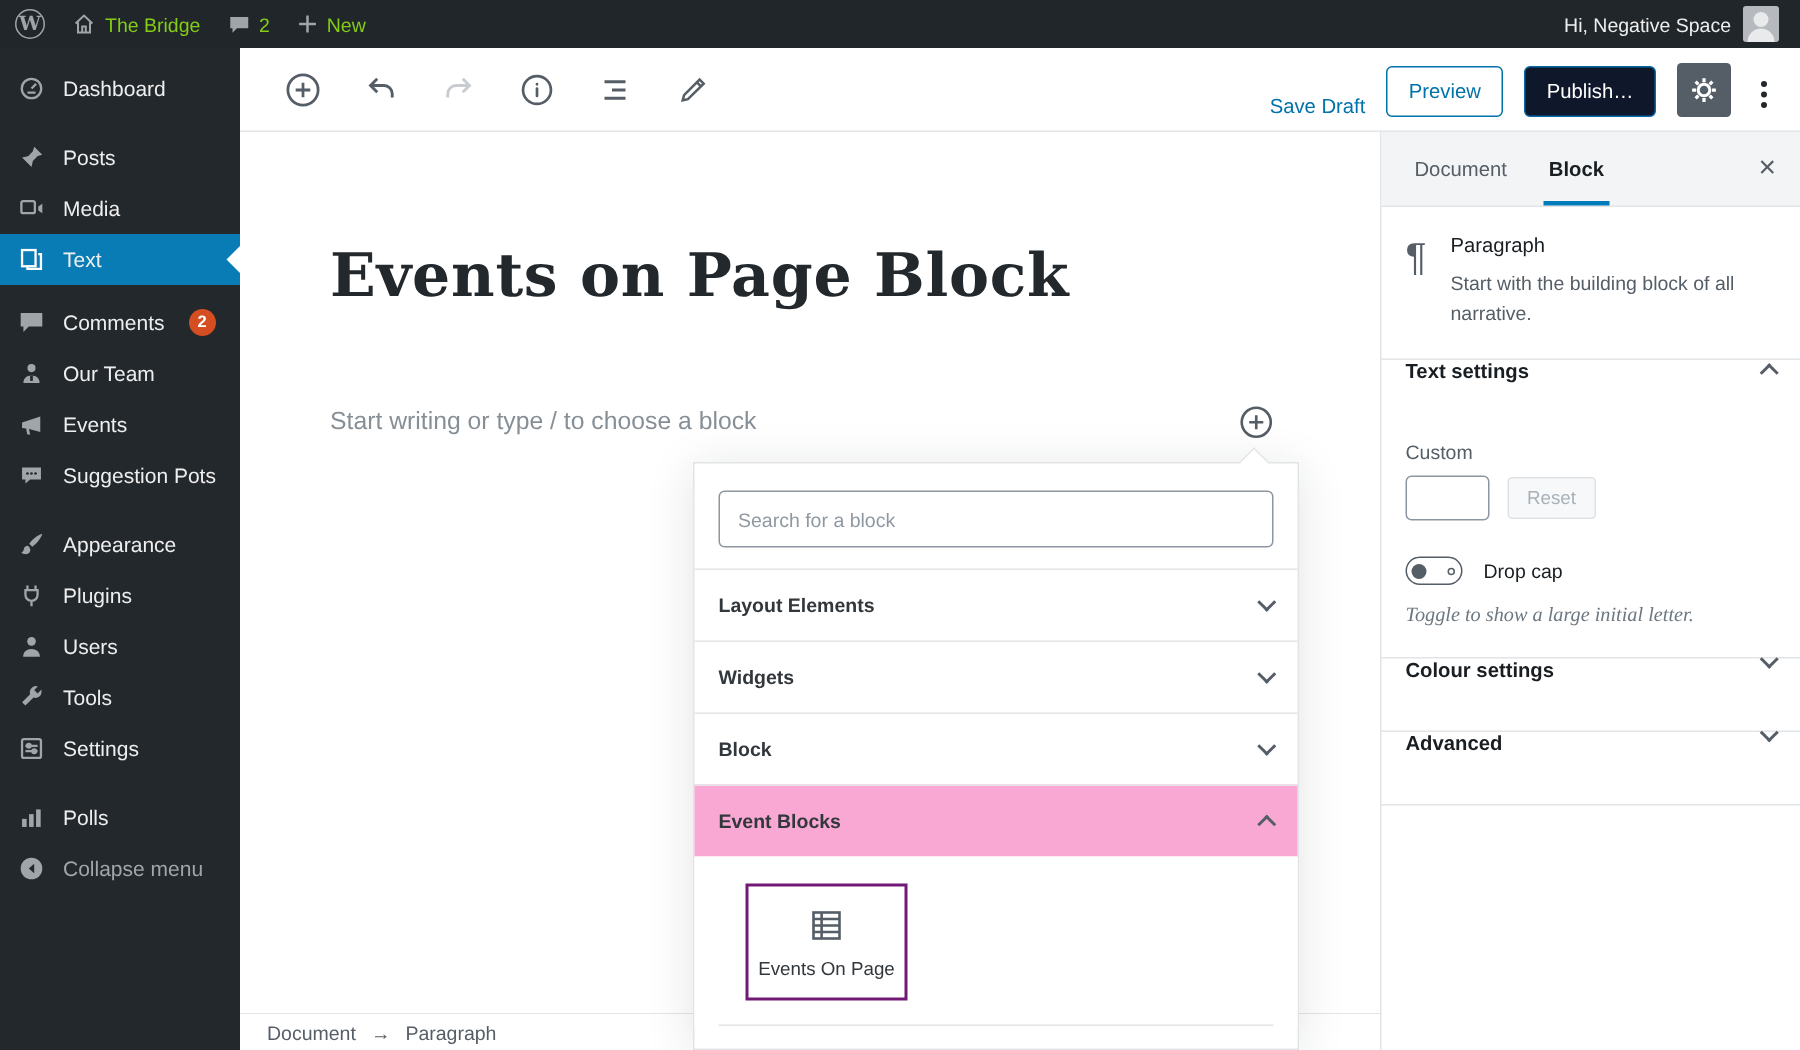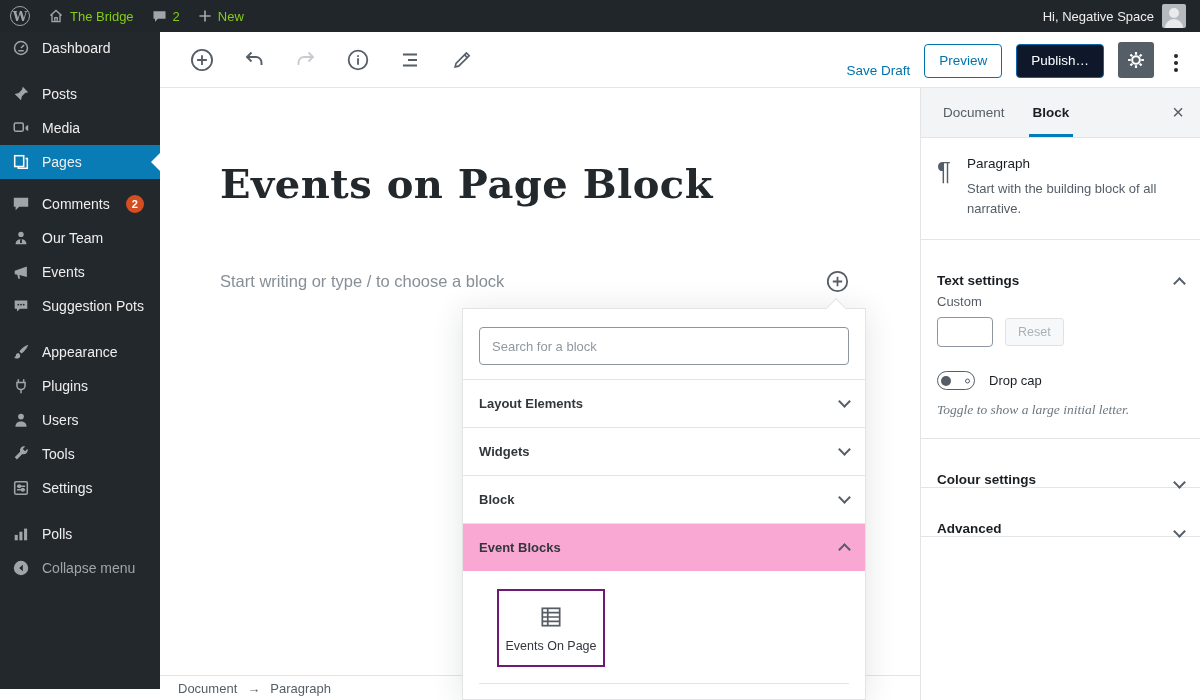--- a/index.html
+++ b/index.html
@@ -14,21 +14,21 @@
   .ab-item svg { display:block; }
   .wp-logo { width:20px; height:20px; border:1.6px solid #a0a5aa; border-radius:50%;
     color:#a0a5aa; font-size:13px; font-weight:bold; display:flex; align-items:center; justify-content:center;
     font-family:"DejaVu Serif", serif; }
   .ab-right { margin-left:auto; display:flex; align-items:center; gap:8px; }
   .avatar { width:24px; height:24px; background:#b6b9bd; position:relative; overflow:hidden; border-radius:2px; }
   .avatar::before { content:""; position:absolute; left:7px; top:4px; width:10px; height:10px; border-radius:50%; background:#e9eaeb; }
   .avatar::after { content:""; position:absolute; left:3px; top:15px; width:18px; height:12px; border-radius:9px 9px 0 0; background:#e9eaeb; }
 
   
-  .sidebar { position:fixed; left:0; top:21px; width:160px; height:668px; background:#23282d;
+  .sidebar { position:fixed; left:0; top:32px; width:160px; height:668px; background:#23282d;
     color:#eee; font-size:14px; padding-top:10px; z-index:60; }
   .mi { position:relative; height:34px; display:flex; align-items:center; gap:10px; padding:0 8px 0 10px; cursor:pointer; color:#eee; }
   .mi .ic { width:22px; display:flex; justify-content:center; color:#a0a5aa; flex:none; }
   .mi.active { background:#0a7cb5; }
   .mi.active .ic { color:#fff; }
   .mi.active::after { content:""; position:absolute; right:0; top:50%; margin-top:-9px;
     border:9px solid transparent; border-right-color:#fff; border-left-width:0; }
   .gap { height:12px; }
   .submenu { background:#32373c; padding:6px 0 10px 0; }
   .smi { height:28px; display:flex; align-items:center; padding-left:44px; font-size:13px; color:#b4b9be; cursor:pointer; }
@@ -97,21 +97,21 @@
     padding-left:8px; font-size:13.5px; color:#555d66; }
   .tab { display:flex; align-items:center; padding:0 14px; cursor:pointer; position:relative; }
   .tab.active { color:#191e23; font-weight:bold; }
   .tab.active::after { content:""; position:absolute; left:10px; right:10px; bottom:0; height:3px; background:#007cba; }
   .insp-close { margin-left:auto; align-self:center; padding:0 16px; font-size:20px; color:#555d66; cursor:pointer; }
   .para-card { display:flex; gap:16px; padding:18px 16px 20px; border-bottom:1px solid #e2e4e7; }
   .pilcrow { font-size:26px; color:#555d66; line-height:1; margin-top:2px; }
   .para-card h3 { font-size:13.5px; color:#191e23; font-weight:normal; margin-bottom:8px; }
   .para-card p { font-size:13px; color:#555d66; line-height:1.55; width:190px; }
   .panel { border-bottom:1px solid #e2e4e7; }
-  .panel-head { height:48px; display:flex; align-items:flex-end; justify-content:space-between;
+  .panel-head { height:48px; display:flex; align-items:flex-start; justify-content:space-between;
     padding:0 16px; font-size:13.5px; font-weight:bold; color:#191e23; cursor:pointer; }
   .panel-body { padding:0 16px 20px; }
   .fld-label { font-size:13px; color:#555d66; margin:6px 0 8px; }
   .custom-row { display:flex; align-items:center; gap:12px; }
   .custom-input { width:56px; height:30px; border:1px solid #8d96a0; border-radius:4px; padding:0 8px;
     font-size:13px; font-family:"Liberation Sans", sans-serif; }
   .reset-btn { height:28px; padding:0 12px; font-size:12.5px; color:#a9b1b8; background:#f7f8f9;
     border:1px solid #dfe2e5; border-radius:3px; cursor:default; }
   .toggle-row { display:flex; align-items:center; gap:14px; margin-top:24px; }
   .toggle { width:38px; height:19px; border:1.5px solid #555d66; border-radius:10px; position:relative;
@@ -188,21 +188,21 @@
     </span>
     <span>Media</span>
   </div>
   <div class="mi active">
     <span class="ic">
       <svg width="18" height="18" viewBox="0 0 20 20" fill="none" stroke="currentColor" stroke-width="1.7">
           <rect x="3" y="3" width="10" height="12"></rect>
           <path d="M7 15v2h10V6h-2"></path>
         </svg>
     </span>
-    <span>Pages</span>
+    <span>Text</span>
   </div>
   <div class="gap" style="height:8px"></div>
   <div class="mi">
     <span class="ic">
       <svg width="18" height="18" viewBox="0 0 20 20" fill="currentColor">
           <path d="M2 3h16v10H8l-4 4v-4H2z"></path>
         </svg>
     </span>
     <span>Comments</span>
     <span class="badge">2</span>

